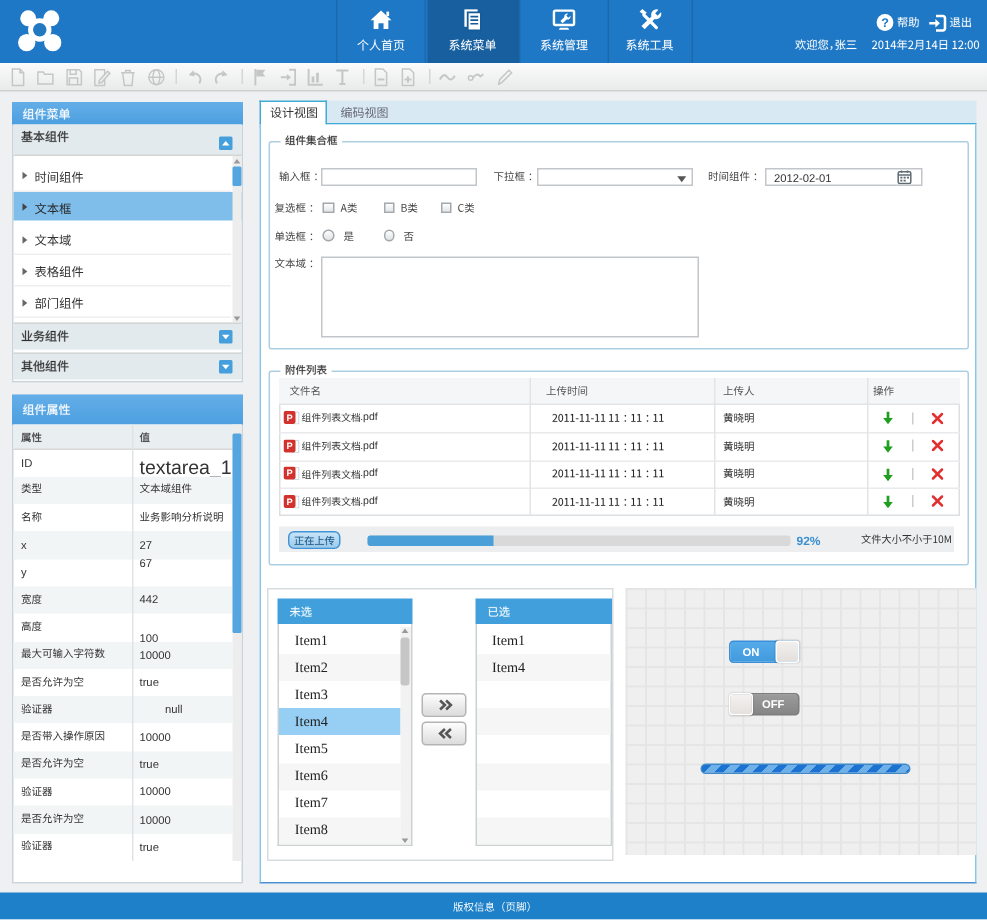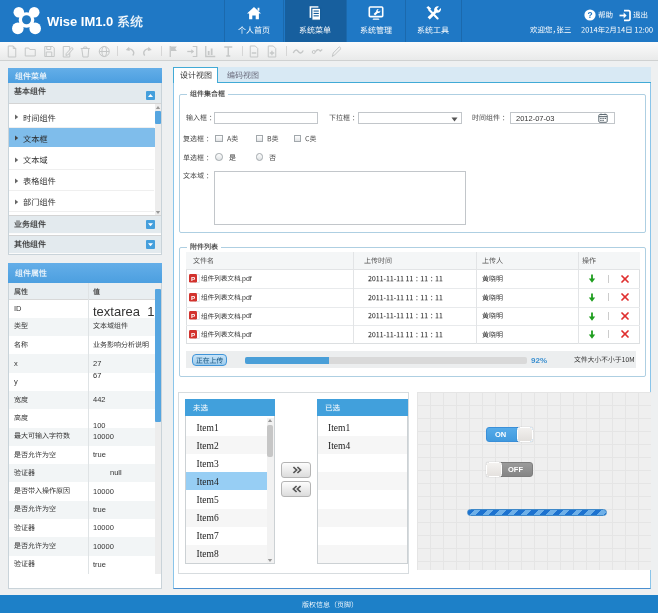--- a/index.html
+++ b/index.html
@@ -17,27 +17,20 @@
         <line x1="6.5" y1="22" x2="14.5" y2="14.5"></line>
         <line x1="22.5" y1="22" x2="14.5" y2="14.5"></line>
       </g>
 <circle cx="6.8" cy="6.2" r="5.3" fill="#fff"></circle>
       <circle cx="22.2" cy="6.2" r="5.3" fill="#fff"></circle>
 <circle cx="5.8" cy="22.4" r="5.8" fill="#fff"></circle>
       <circle cx="23.2" cy="22.4" r="5.8" fill="#fff"></circle>
 <circle cx="14.5" cy="14" r="7.8" fill="#fff"></circle>
       <circle cx="14.5" cy="13.8" r="4.5" fill="#2279c2"></circle>
 </svg>
-    <div class="ab row" style="left:47px;top:0;height:42px">
-      <span style="font-size:13px;font-weight:bold;color:#fff">Wise IM1.0&nbsp;</span>
-      <svg class="z" style="width:26.0px;height:13.0px;" viewBox="0 0 2000 1000" fill="#fff" stroke="#fff" stroke-width="26">
-        <use href="#z7CFB" x="0"></use>
-        <use href="#z7EDF" x="1000"></use>
-      </svg>
-    </div>
     <div class="ab" style="left:224px;top:0;width:1px;height:42px;background:rgba(0,0,0,.12)"></div>
     <svg class="ab" style="left:245.5px;top:5px" width="16" height="16" viewBox="0 0 16 15.5">
       <path d="M8 1.8 15 8.3h-2.1V14H9.7v-3.8H6.3V14H3.1V8.3H1Z" fill="#fff"></path>
       <rect x="11.6" y="2.5" width="1.8" height="3" fill="#fff"></rect>
     </svg>
     <div class="ab" style="left:237.5px;top:26px">
       <svg class="z" style="width:32.0px;height:8.0px;" viewBox="0 0 4000 1000" fill="#fff" stroke="#fff" stroke-width="10">
         <use href="#z4E2A" x="0"></use>
         <use href="#z4EBA" x="1000"></use>
         <use href="#z9996" x="2000"></use>
@@ -549,21 +542,21 @@
     <div class="ab" style="left:472px;top:114px">
       <svg class="z" style="width:35.0px;height:7.0px;" viewBox="0 0 5000 1000" fill="#444">
         <use href="#z65F6" x="0"></use>
         <use href="#z95F4" x="1000"></use>
         <use href="#z7EC4" x="2000"></use>
         <use href="#z4EF6" x="3000"></use>
         <use href="#zFF1A" x="4270"></use>
       </svg>
     </div>
     <div class="ab" style="left:510px;top:112px;width:105px;height:11.5px;border:1px solid #c2c6ca;background:#fff"></div>
-    <div class="ab" style="left:516px;top:114.2px;font-size:7.5px;color:#333">2012-07-03</div>
+    <div class="ab" style="left:516px;top:114.2px;font-size:7.5px;color:#333">2012-02-01</div>
     <svg class="ab" style="left:598px;top:113px" width="10" height="10" viewBox="0 0 10 10">
       <rect x=".8" y="1.5" width="8.4" height="7.8" rx="1" fill="none" stroke="#5f6b72" stroke-width="1"></rect>
       <line x1=".8" y1="3.6" x2="9.2" y2="3.6" stroke="#5f6b72" stroke-width="1"></line>
       <line x1="3" y1=".6" x2="3" y2="2.2" stroke="#5f6b72"></line>
       <line x1="7" y1=".6" x2="7" y2="2.2" stroke="#5f6b72"></line>
       <g fill="#5f6b72">
         <rect x="2.2" y="4.8" width="1.4" height="1.2"></rect>
         <rect x="4.4" y="4.8" width="1.4" height="1.2"></rect>
         <rect x="6.6" y="4.8" width="1.4" height="1.2"></rect>
         <rect x="2.2" y="6.8" width="1.4" height="1.2"></rect>

